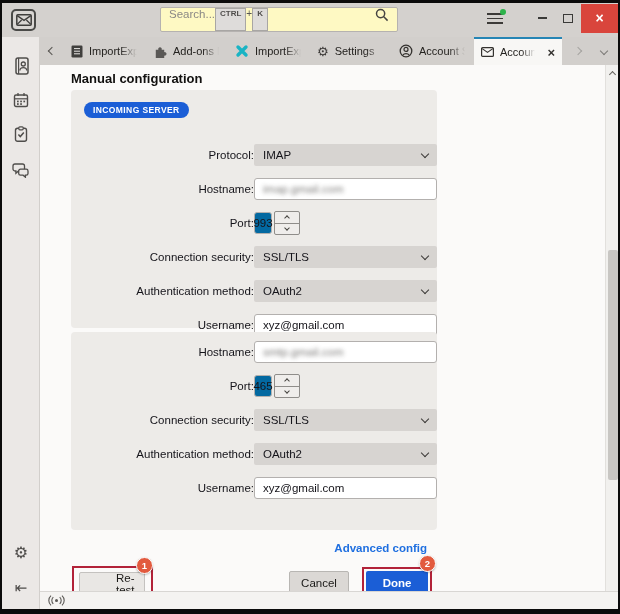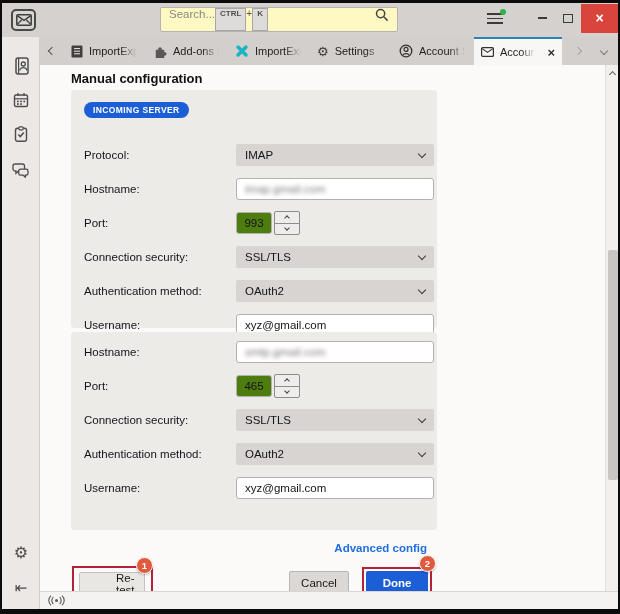--- a/index.html
+++ b/index.html
@@ -55,29 +55,29 @@
 
   
   .content{position:absolute;left:38px;top:62px;right:13px;bottom:18px;background:#fbfaf9;}
   .heading{position:absolute;left:31px;top:6px;font-size:13px;font-weight:700;color:#121110;}
   .panel{position:absolute;left:31px;width:366px;background:#edebe8;border-radius:4px;padding:9px 0 0 13px;}
   .panel.incoming{top:25px;height:238px;}
   .panel.outgoing{top:267px;height:198px;}
   .badge{display:inline-block;background:#1b5ed6;color:#fff;font-size:8.5px;font-weight:700;
     letter-spacing:.4px;border-radius:8px;padding:3px 9px 3px;margin-bottom:26px;}
   .row{display:flex;align-items:center;height:22px;margin-bottom:12px;}
-  .lbl{width:152px;font-size:11.5px;color:#15141a;flex:none;}
+  .lbl{width:170px;font-size:11.5px;color:#15141a;flex:none;text-align:right;}
   .select{width:198px;height:22px;background:#d7d4d1;border-radius:2px;display:flex;align-items:center;
     padding:0 9px;justify-content:space-between;}
   .sel-val{font-size:11.5px;color:#15141a;}
   .select .cs{width:6px;height:6px;border-color:#3c3a38;transform:rotate(45deg);margin-top:-3px;}
   .tinput{width:198px;height:22px;background:#fff;border:1px solid #b3b0ae;border-radius:3px;
     display:flex;align-items:center;padding:0 8px;font-size:11.5px;color:#15141a;}
   .blur{filter:blur(2.2px);color:#6f6d6b;opacity:.9;}
-  .port-box{width:36px;height:22px;background:#4d7c0f;border:1px solid #b3b0ae;border-radius:3px;
+  .port-box{width:18px;height:22px;background:#0369a1;border:1px solid #b3b0ae;border-radius:3px;
     display:flex;align-items:center;justify-content:center;font-size:11.5px;color:#15141a;}
   .spin{width:26px;height:24px;border:1px solid #8f8d8a;border-radius:2px;background:#efedeb;
     display:flex;flex-direction:column;margin-left:2px;overflow:hidden;}
   .spin-btn{flex:1;display:flex;align-items:center;justify-content:center;}
   .spin-btn:first-child{border-bottom:1px solid #8f8d8a;}
   .spin .cs{width:4px;height:4px;border-width:1.5px;border-color:#45433f;}
   .spin .cs.up{margin-top:2px;}
   .spin .cs.down{margin-top:-2px;}
 
   .advanced{position:absolute;top:473px;left:31px;width:356px;text-align:right;}

